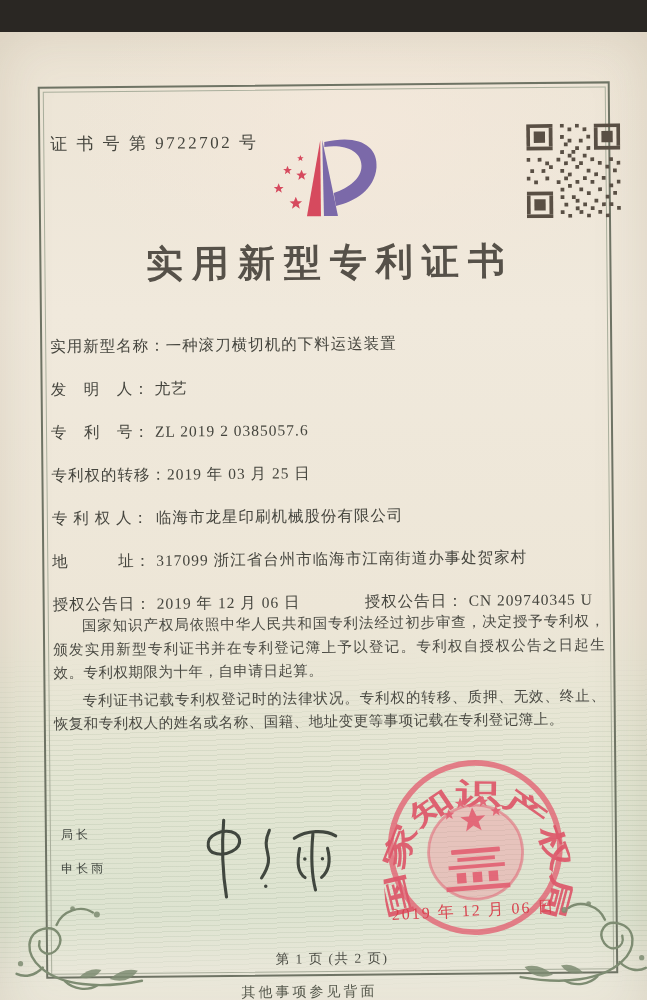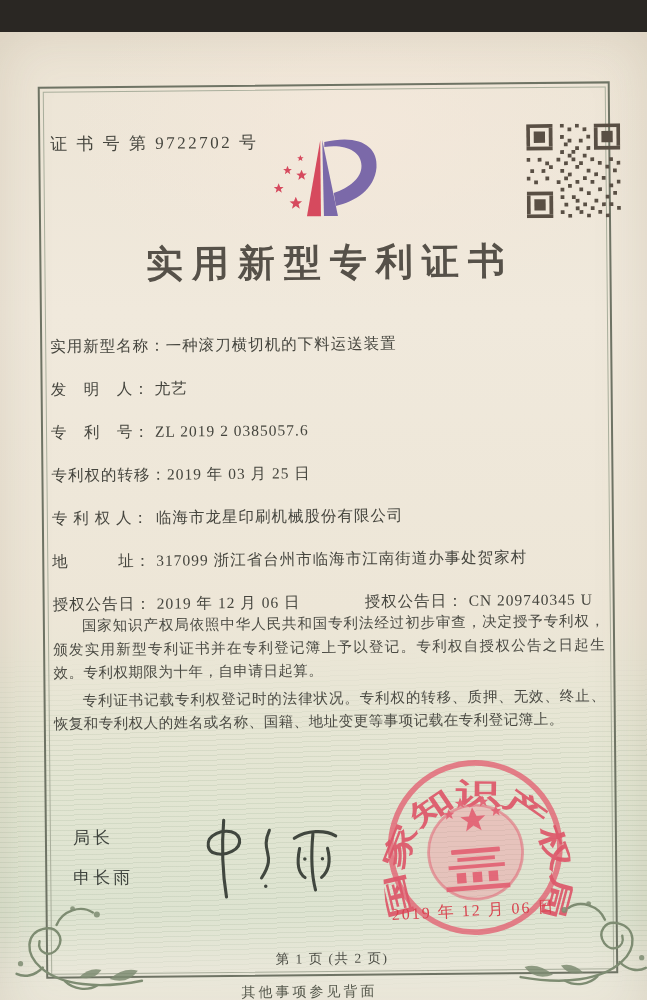--- a/index.html
+++ b/index.html
@@ -35,21 +35,21 @@
   .fields{position:absolute;left:8px;top:236px;width:552px;font-size:15.5px;color:#45453e;}
   .frow{height:43px;line-height:43px;white-space:nowrap;position:relative;}
   .flabel{display:inline-block;min-width:104px;letter-spacing:1px;}
   .fvalue{letter-spacing:1px;}
   .frow-double .second{position:absolute;left:312px;top:0;}
 
   .paras{position:absolute;left:8px;top:526px;width:552px;font-size:14.5px;line-height:23.5px;
     color:#4b4b44;text-align:justify;}
   .paras p{margin:0 0 4px 0;text-indent:2em;letter-spacing:.5px;}
 
-  .director{position:absolute;left:26px;top:738px;font-size:17px;color:#3f443e;letter-spacing:3px;}
+  .director{position:absolute;left:14px;top:738px;font-size:12px;color:#3f443e;letter-spacing:3px;}
   .director .t{display:block;margin-bottom:17px;}
   .signature{position:absolute;left:150px;top:722px;width:145px;height:95px;}
 
   .seal{position:absolute;left:334px;top:666px;width:188px;height:188px;mix-blend-mode:multiply;opacity:.92;transform:rotate(-4deg);}
   .seal-date{position:absolute;left:344px;top:816px;font-size:16px;color:#d8434f;letter-spacing:2px;transform:rotate(-2.5deg);white-space:nowrap;}
 
   .page-info{position:absolute;left:0;right:0;top:864px;text-align:center;font-size:13.5px;letter-spacing:1.5px;color:#4c4d45;}
 
   .fl{position:absolute;width:132px;height:96px;}
   .fl-left{left:-36px;bottom:-20px;}

